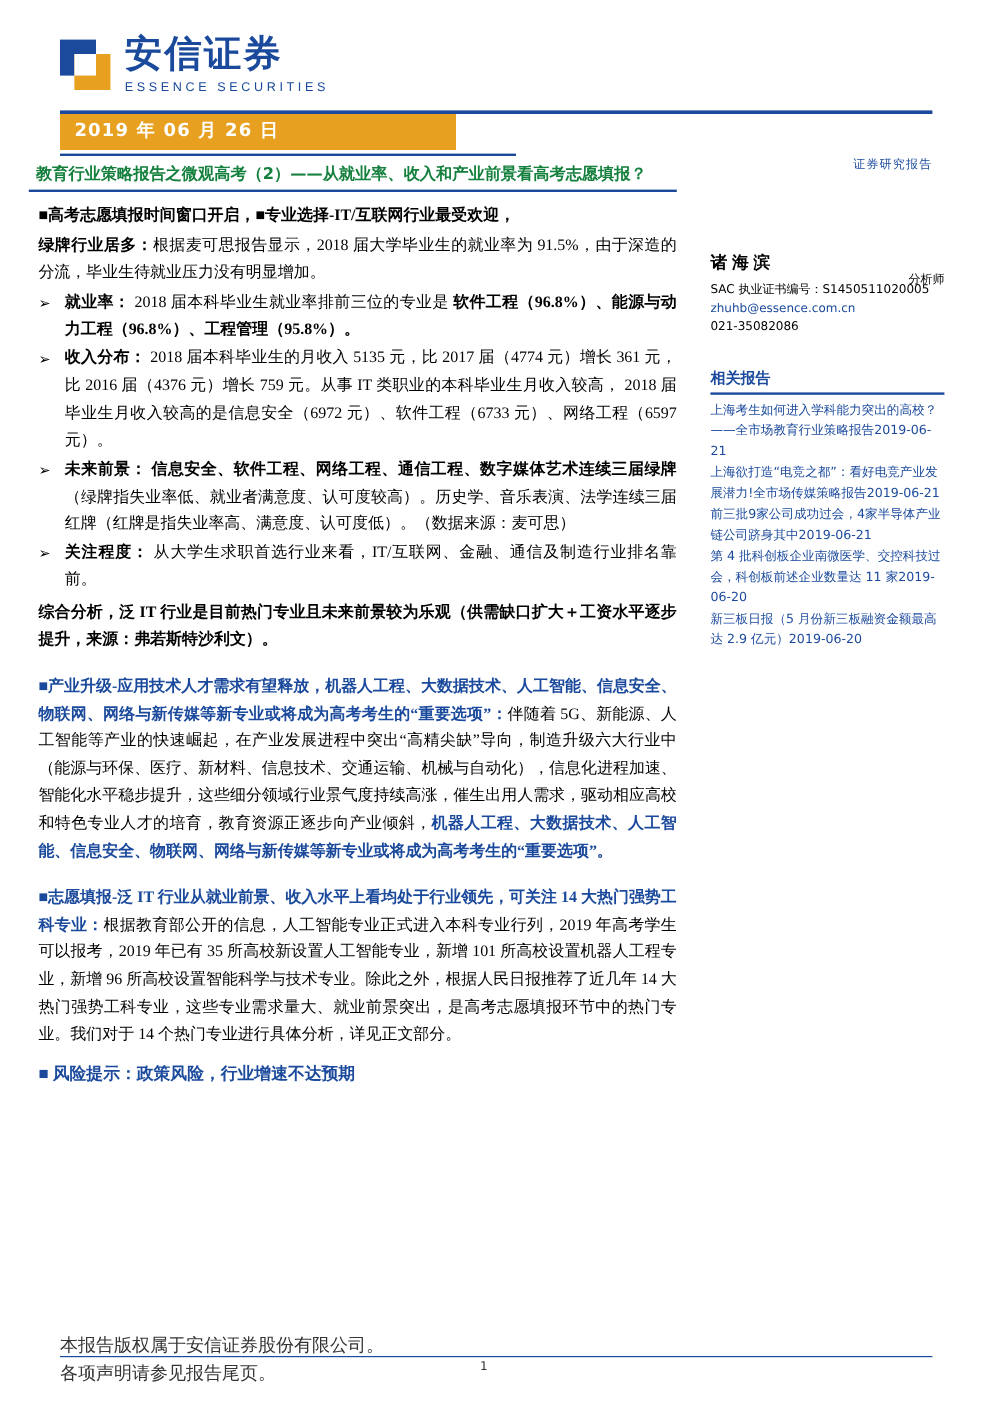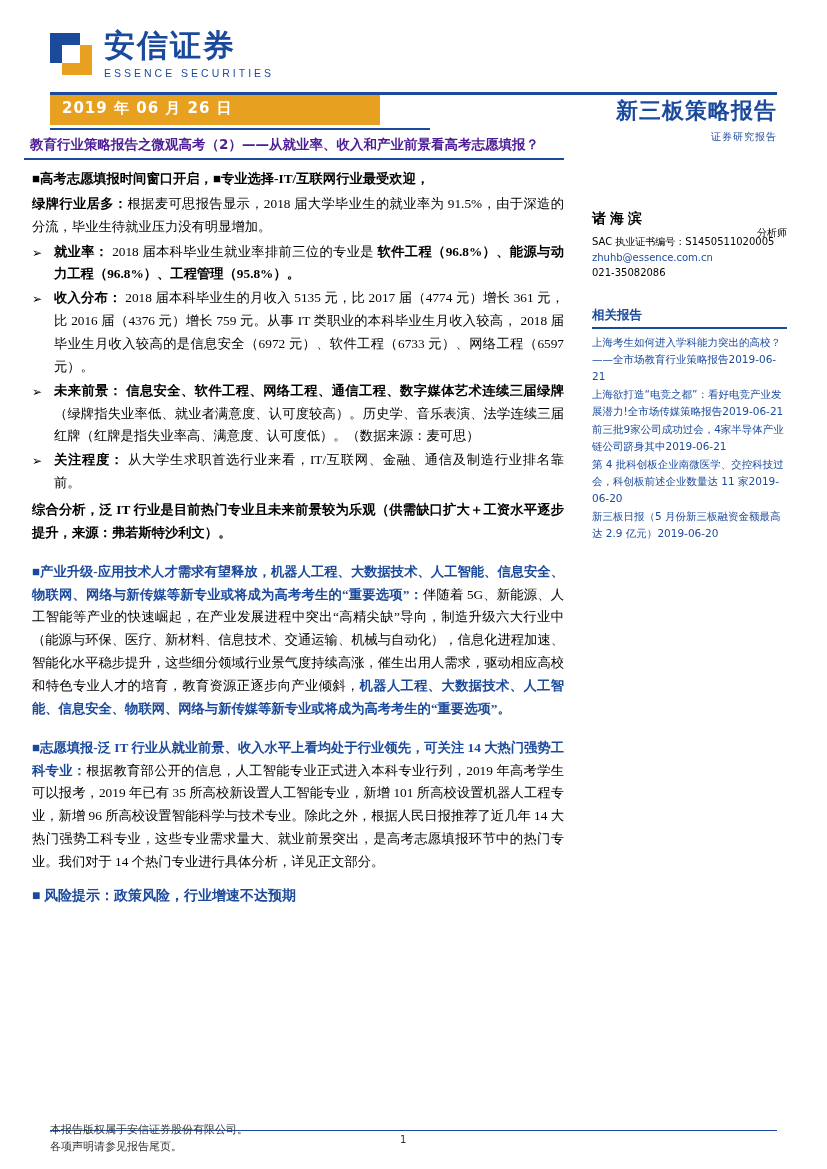--- a/index.html
+++ b/index.html
@@ -22,21 +22,21 @@
   .logo-cn{font-family:"DejaVu Sans", sans-serif;font-size:31px;font-weight:bold;color:#1b4a9c;letter-spacing:2px;line-height:1;}
   .logo-en{font-family:"Liberation Sans", sans-serif;font-size:10.5px;color:#1b4a9c;letter-spacing:3px;margin-top:6px;}
 
   .hr-top{position:absolute;left:50px;top:92px;width:727px;height:3px;background:#1b4a9c;}
   .date-band{position:absolute;left:50px;top:95px;width:330px;height:30px;background:#e8a020;}
   .date-text{position:absolute;left:62px;top:99px;font-family:"DejaVu Sans",sans-serif;font-size:15px;font-weight:bold;color:#ffffff;letter-spacing:1px;}
   .report-title{position:absolute;right:50px;top:96px;font-family:"DejaVu Sans",sans-serif;font-size:22px;font-weight:bold;color:#1b4a9c;letter-spacing:1px;}
   .report-sub{position:absolute;right:50px;top:130px;font-family:"DejaVu Sans",sans-serif;font-size:10px;color:#1b4a9c;letter-spacing:1px;}
 
   .hr-band2{position:absolute;left:50px;top:128px;width:380px;height:2px;background:#1b4a9c;}
-  .doc-title{position:absolute;left:30px;top:136px;width:530px;font-family:"DejaVu Sans",sans-serif;font-size:13.5px;font-weight:bold;color:#4c1d95;letter-spacing:0px;}
+  .doc-title{position:absolute;left:30px;top:136px;width:530px;font-family:"DejaVu Sans",sans-serif;font-size:13.5px;font-weight:bold;color:#15803d;letter-spacing:0px;}
   .hr-under-title{position:absolute;left:24px;top:158px;width:540px;height:2px;background:#1b4a9c;}
 
   
   .main{position:absolute;left:32px;top:168px;width:532px;font-size:13.3px;line-height:1.72;text-align:justify;}
   .main p{margin:0 0 2px 0;}
   .b{font-weight:bold;}
   .sec-head{font-weight:bold;}
   .bullet-row{display:flex;margin-top:1px;}
   .bullet-mark{width:22px;flex:0 0 22px;font-size:12px;color:#000;padding-top:2px;}
   .bullet-body{flex:1;}
@@ -50,21 +50,21 @@
   .analyst-role{position:absolute;right:0;top:16px;font-family:Liberation Mono, monospace;font-size:10px;color:#000;}
   .analyst-lines{margin-top:6px;font-family:"DejaVu Sans",sans-serif;font-size:10px;line-height:1.55;color:#000;text-align:left;}
   .analyst-lines .mail{color:#1b4a9c;}
   .rr-title{margin-top:26px;font-family:"DejaVu Sans",sans-serif;font-size:12.5px;font-weight:bold;color:#1b4a9c;}
   .rr-rule{margin-top:3px;height:2px;background:#1b4a9c;width:100%;}
   .rr-list{margin-top:5px;font-family:"DejaVu Sans",sans-serif;font-size:10.5px;line-height:1.62;color:#1b4a9c;}
   .rr-item{display:block;margin-bottom:1px;}
 
   
   .foot-rule{position:absolute;left:50px;bottom:38px;width:727px;height:1px;background:#1b4a9c;}
-  .foot-txt{position:absolute;left:50px;bottom:14px;font-family:"DejaVu Sans",sans-serif;font-size:11px;color:#333;line-height:1.5;}
+  .foot-txt{position:absolute;left:50px;bottom:14px;font-family:"DejaVu Sans",sans-serif;font-size:15px;color:#333;line-height:1.5;}
   .foot-page{position:absolute;left:400px;bottom:24px;font-family:"DejaVu Sans",sans-serif;font-size:10px;color:#333;}
 
   .watermark{position:absolute;left:14px;bottom:6px;width:330px;height:44px;}
   .wm-red{position:absolute;left:0;top:0;font-family:"DejaVu Sans",sans-serif;font-size:14px;font-weight:bold;color:#d32020;letter-spacing:1px;}
   .wm-blue{position:absolute;left:86px;top:2px;font-family:"DejaVu Sans",sans-serif;font-size:12px;font-weight:bold;color:#1b4a9c;}
   .wm-blue2{position:absolute;left:0;top:26px;font-family:"DejaVu Sans",sans-serif;font-size:12px;font-weight:bold;color:#1b4a9c;}
   .wm-url{position:absolute;left:86px;top:26px;font-family:"DejaVu Sans",sans-serif;font-size:12.5px;font-weight:bold;color:#1b4a9c;}
 </style>
 </head>
 <body>
@@ -79,21 +79,20 @@
     </div>
     <div>
       <div class="logo-cn">安信证券</div>
       <div class="logo-en">ESSENCE SECURITIES</div>
     </div>
   </div>
 
   <div class="hr-top"></div>
   <div class="date-band"></div>
   <div class="date-text">2019 年 06 月 26 日</div>
-  <div class="report-title">新三板策略报告</div>
   <div class="report-sub">证券研究报告</div>
   <div class="hr-band2"></div>
   <div class="doc-title">教育行业策略报告之微观高考（2）——从就业率、收入和产业前景看高考志愿填报？</div>
   <div class="hr-under-title"></div>
 
   <div class="main">
 
     <p class="sec-head">■高考志愿填报时间窗口开启，■专业选择-IT/互联网行业最受欢迎，</p>
     <p><span class="b">绿牌行业居多：</span><span>根据麦可思报告显示，2018 届大学毕业生的就业率为 91.5%，由于深造的分流，毕业生待就业压力没有明显增加。</span></p>
 

